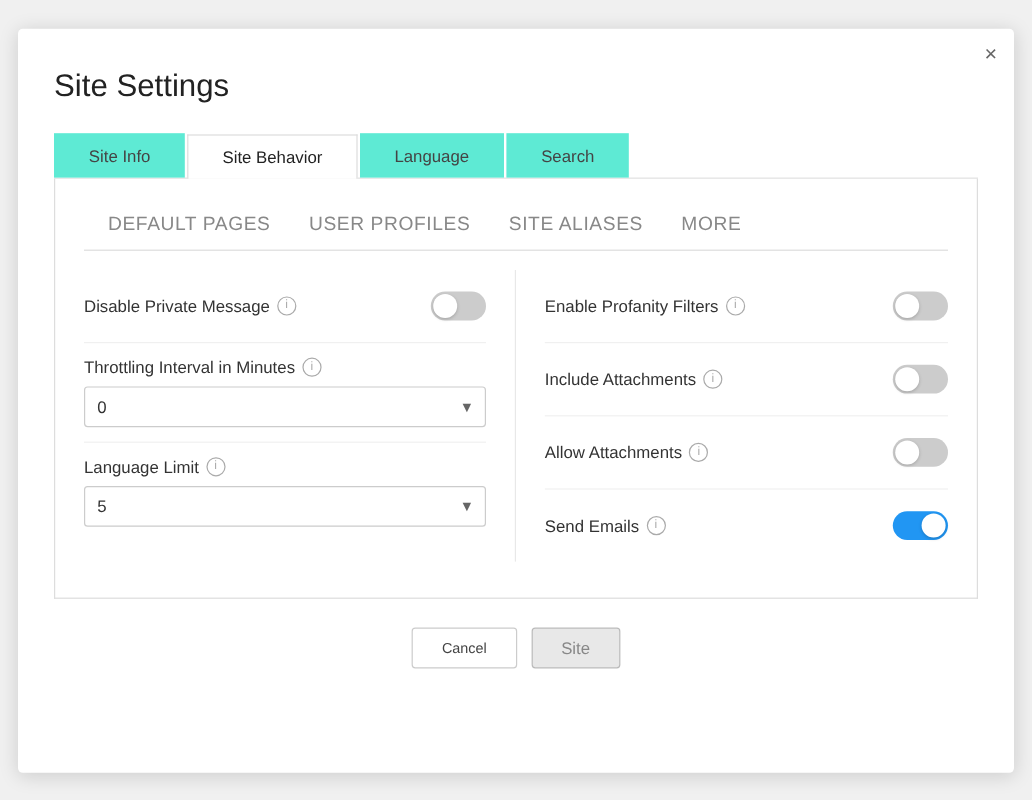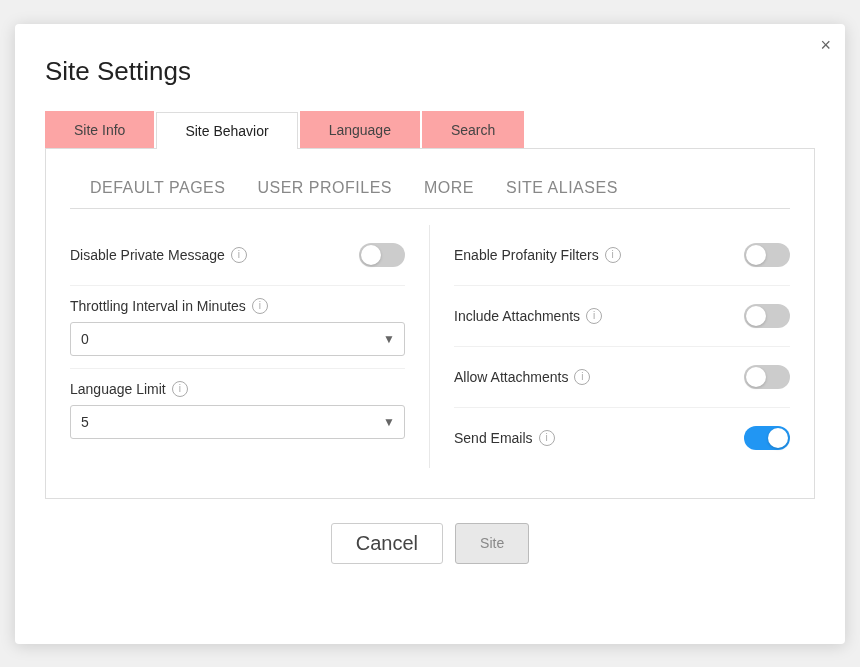--- a/index.html
+++ b/index.html
@@ -43,21 +43,21 @@
       display: flex;
       border-bottom: 1px solid #ddd;
       margin-bottom: 0;
     }
     .main-tab {
       padding: 10px 28px;
       font-size: 14px;
       color: #444;
       cursor: pointer;
       border: 1px solid transparent;
-      background: #fca5a5;
+      background: #5eead4;
       border-bottom: none;
       margin-right: 2px;
       user-select: none;
     }
     .main-tab.active {
       background: #fff;
       border-color: #ddd;
       border-bottom-color: #fff;
       color: #222;
       position: relative;
@@ -222,21 +222,21 @@
       display: flex;
       justify-content: center;
       gap: 12px;
       margin-top: 24px;
     }
     .btn-cancel {
       padding: 8px 24px;
       border: 1px solid #ccc;
       background: #fff;
       color: #444;
-      font-size: 20px;
+      font-size: 12px;
       border-radius: 3px;
       cursor: pointer;
     }
     .btn-save {
       padding: 8px 24px;
       border: 1px solid #bbb;
       background: #e8e8e8;
       color: #888;
       font-size: 14px;
       border-radius: 3px;
@@ -255,22 +255,22 @@
     <div class="main-tab active">Site Behavior</div>
     <div class="main-tab">Language</div>
     <div class="main-tab">Search</div>
   </div>
 
   <div class="content-area">
 
     <div class="sub-tabs">
       <div class="sub-tab">DEFAULT PAGES</div>
       <div class="sub-tab">USER PROFILES</div>
+      <div class="sub-tab">SITE ALIASES</div>
       <div class="sub-tab">MORE</div>
-      <div class="sub-tab">SITE ALIASES</div>
     </div>
 
     <div class="settings-grid" style="margin-top:16px;">
 
       <div class="settings-col">
 
         <div class="setting-row">
           <div class="setting-label-wrap">
             <span class="setting-label">Disable Private Message</span>
             <span class="info-icon">i</span>

